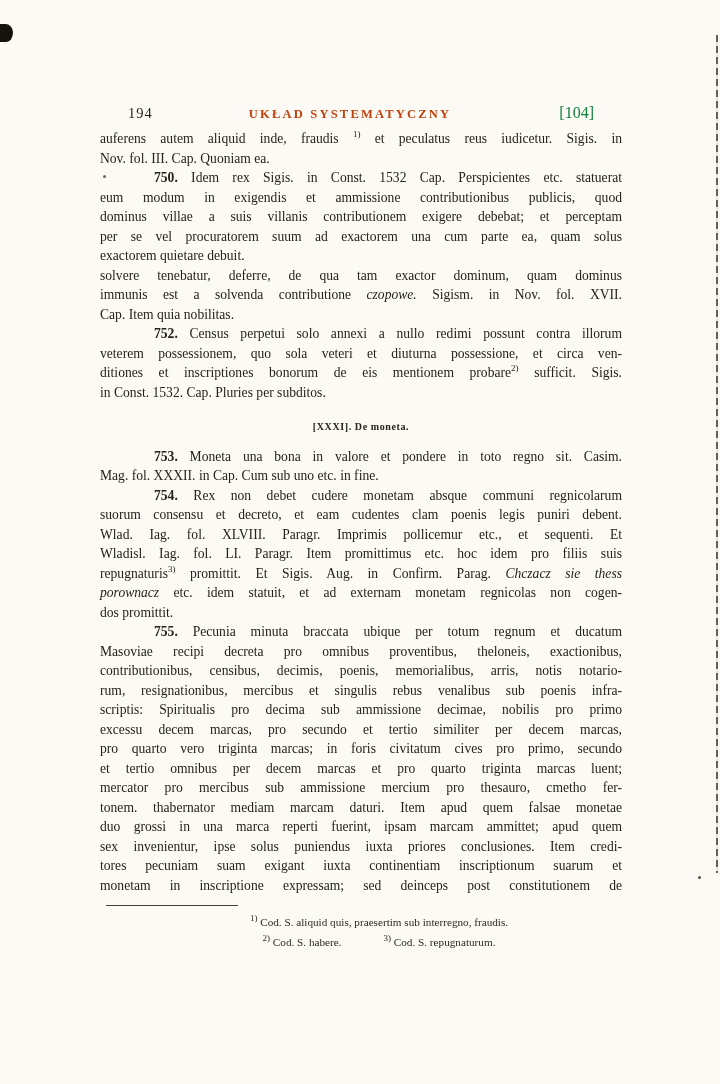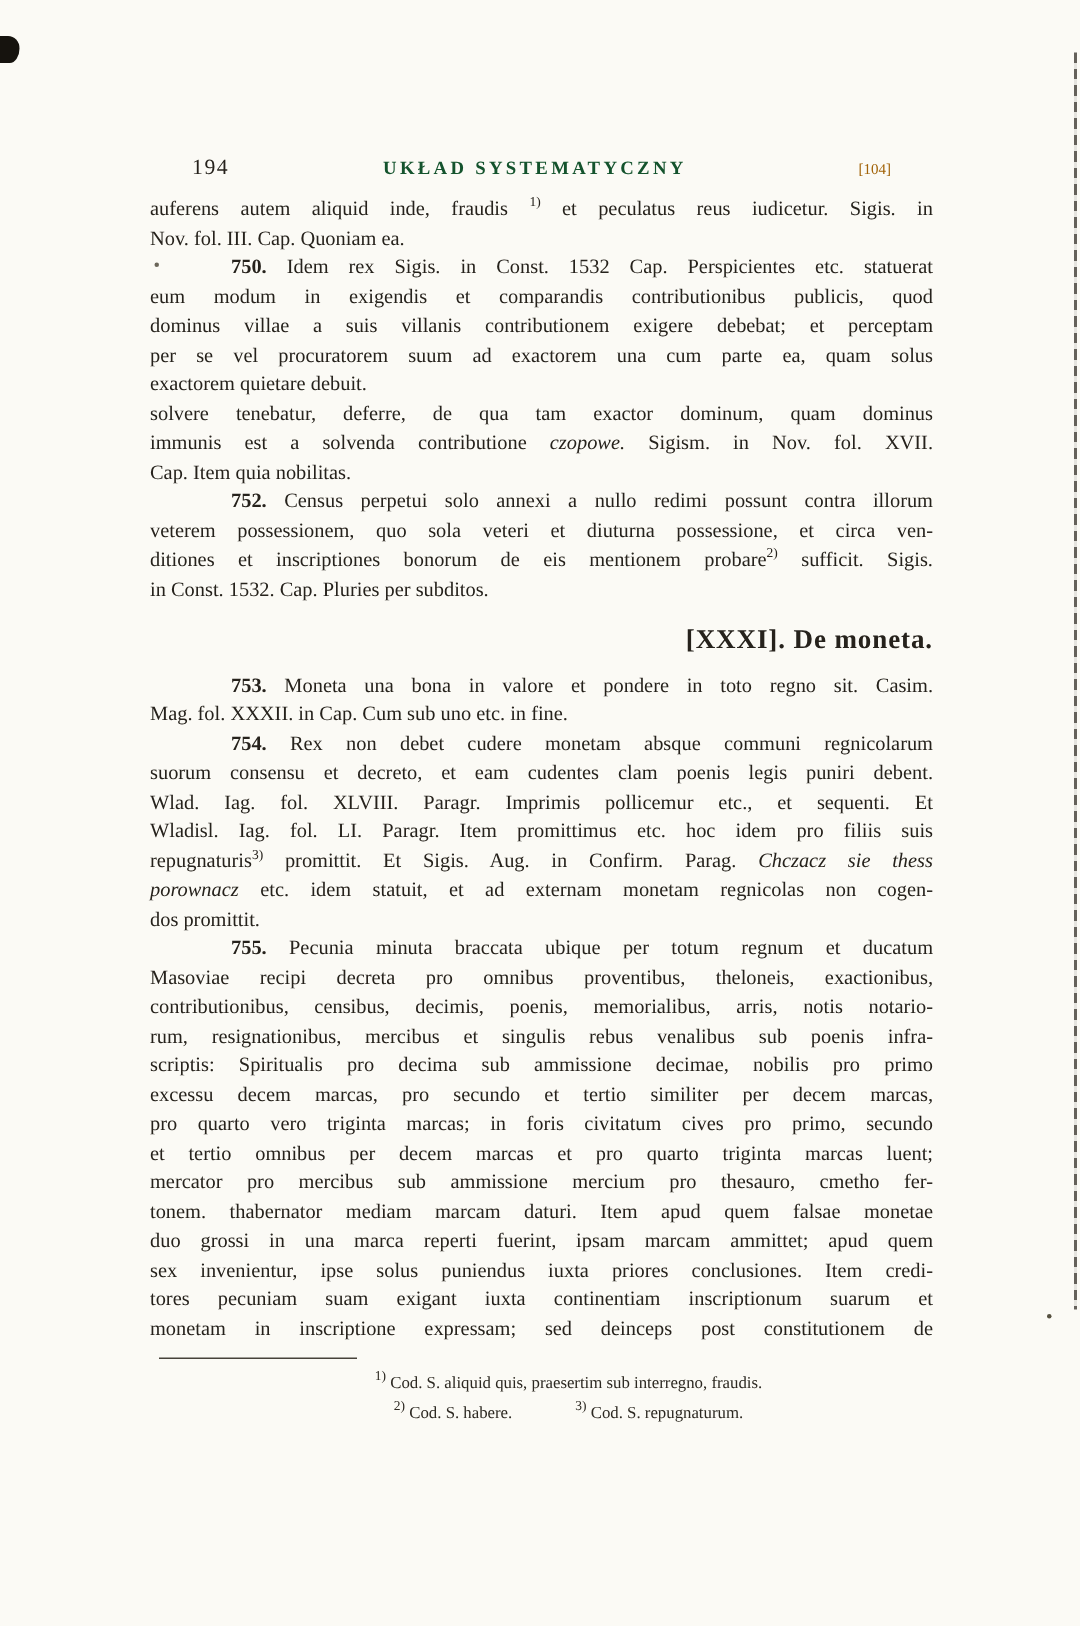--- a/index.html
+++ b/index.html
@@ -11,41 +11,41 @@
     color:#26221c;
     overflow:hidden;
   }
   
   .header{
     position:absolute;top:104px;left:100px;width:522px;
     display:flex;justify-content:space-between;align-items:baseline;
     padding:0;box-sizing:border-box;gap:28px;
   }
   .pagenum{font-size:14.5px;margin-left:28px;letter-spacing:1px;}
-  .runtitle{font-size:12.5px;letter-spacing:2.2px;font-weight:bold;color:#14532d;}
-  .colref{font-size:10px;margin-right:28px;color:#a16207;padding-left:12px;}
+  .runtitle{font-size:12.5px;letter-spacing:2.2px;font-weight:bold;color:#c2410c;}
+  .colref{font-size:16px;margin-right:28px;color:#15803d;padding-left:12px;}
 
   
   .textblock{
     position:absolute;top:129px;left:100px;width:522px;
     font-size:13.6px;line-height:19.5px;
   }
   .para{margin:0;}
   .line{
     text-align:justify;text-align-last:justify;
     white-space:normal;
   }
   .line.end{text-align-last:left;}
   .line.ind{padding-left:54px;}
   .b{font-weight:bold;}
   .i{font-style:italic;}
   sup{font-size:9px;line-height:0;vertical-align:super;}
   .gap{display:inline-block;width:42px;}
   .heading{
-    text-align:right;font-weight:bold;font-size:18px;
+    text-align:center;font-weight:bold;font-size:10px;
     letter-spacing:0.6px;margin:15px 0 10px 0;
   }
   .fnrule{
     width:132px;height:0;border-top:1.2px solid #47423a;
     margin:10px 0 7px 6px;
   }
   .footnotes{
     margin-left:36px;font-size:11.2px;line-height:19.5px;color:#2c2821;
   }
   .fnline{text-align:center;}
@@ -79,21 +79,21 @@
     <span class="colref">[104]</span>
   </div>
 
   <div class="textblock">
       <div class="para">
         <div class="line"><span>auferens autem aliquid inde, fraudis </span><sup>1)</sup><span> et peculatus reus iudicetur. Sigis. in</span></div>
         <div class="line end"><span>Nov. fol. III. Cap. Quoniam ea.</span></div>
       </div>
       <div class="para">
         <div class="line ind"><span class="b">750.</span><span> Idem rex Sigis. in Const. 1532 Cap. Perspicientes etc. statuerat</span></div>
-        <div class="line"><span>eum modum in exigendis et comparandis contributionibus publicis, quod</span></div>
+        <div class="line"><span>eum modum in exigendis et ammissione contributionibus publicis, quod</span></div>
         <div class="line"><span>dominus villae a suis villanis contributionem exigere debebat; et perceptam</span></div>
         <div class="line"><span>per se vel procuratorem suum ad exactorem una cum parte ea, quam solus</span></div>
         <div class="line end"><span>exactorem quietare debuit.</span></div>
         <div class="line"><span>solvere tenebatur, deferre, de qua tam exactor dominum, quam dominus</span></div>
       </div>
       <div class="para">
         <div class="line"><span>immunis est a solvenda contributione </span><span class="i">czopowe.</span><span> Sigism. in Nov. fol. XVII.</span></div>
         <div class="line end"><span>Cap. Item quia nobilitas.</span></div>
       </div>
       <div class="para">

